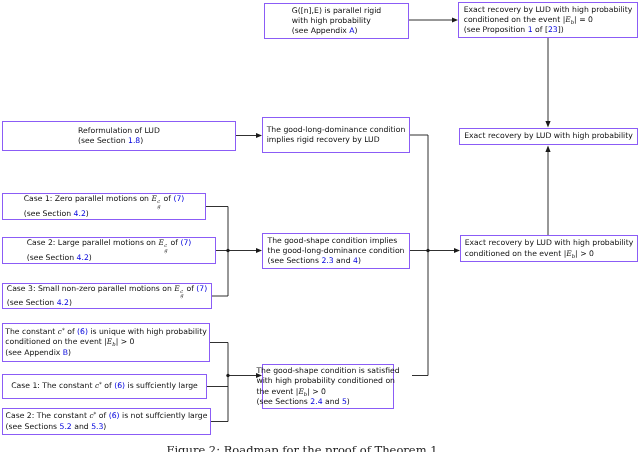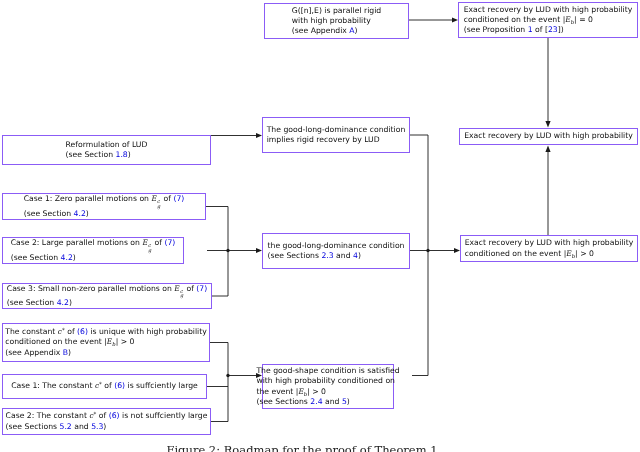--- a/index.html
+++ b/index.html
@@ -75,21 +75,21 @@
       <div class="bl"><span>(see Proposition </span><a class="lk">1</a><span> of [</span><a class="lk">23</a><span>])</span></div>
     </div>
   </div>
 
   <div class="box" style="left:459px;top:128px;width:179px;height:17px">
     <div class="inner">
       <div class="bl"><span>Exact recovery by LUD with high probability</span></div>
     </div>
   </div>
 
-  <div class="box" style="left:2px;top:135px;width:209px;height:30px">
+  <div class="box" style="left:2px;top:121px;width:234px;height:30px">
     <div class="inner">
       <div class="bl"><span>Reformulation of LUD</span></div>
       <div class="bl"><span>(see Section </span><a class="lk">1.8</a><span>)</span></div>
     </div>
   </div>
 
   <div class="box" style="left:262px;top:117px;width:148px;height:36px">
     <div class="inner">
       <div class="bl"><span>The good-long-dominance condition</span></div>
       <div class="bl"><span>implies rigid recovery by LUD</span></div>
@@ -99,21 +99,21 @@
   <div class="box" style="left:2px;top:193px;width:204px;height:27px">
     <div class="inner">
       <div class="bl"><span>Case 1: Zero parallel motions on </span><i class="me">E</i><span class="stack">
             <span>c</span>
             <span>g</span>
           </span><span> of </span><a class="lk">(7)</a></div>
       <div class="bl"><span>(see Section </span><a class="lk">4.2</a><span>)</span></div>
     </div>
   </div>
 
-  <div class="box" style="left:2px;top:237px;width:182px;height:27px">
+  <div class="box" style="left:2px;top:237px;width:214px;height:27px">
     <div class="inner">
       <div class="bl"><span>Case 2: Large parallel motions on </span><i class="me">E</i><span class="stack">
             <span>c</span>
             <span>g</span>
           </span><span> of </span><a class="lk">(7)</a></div>
       <div class="bl"><span>(see Section </span><a class="lk">4.2</a><span>)</span></div>
     </div>
   </div>
 
   <div class="box" style="left:2px;top:283px;width:210px;height:26px">
@@ -121,20 +121,21 @@
       <div class="bl"><span>Case 3: Small non-zero parallel motions on </span><i class="me">E</i><span class="stack">
             <span>c</span>
             <span>g</span>
           </span><span> of </span><a class="lk">(7)</a></div>
       <div class="bl"><span>(see Section </span><a class="lk">4.2</a><span>)</span></div>
     </div>
   </div>
 
   <div class="box" style="left:262px;top:233px;width:148px;height:36px">
     <div class="inner">
+      <div class="bl"><span>The good-shape condition implies</span></div>
       <div class="bl"><span>the good-long-dominance condition</span></div>
       <div class="bl"><span>(see Sections </span><a class="lk">2.3</a><span> and </span><a class="lk">4</a><span>)</span></div>
     </div>
   </div>
 
   <div class="box" style="left:460px;top:235px;width:178px;height:27px">
     <div class="inner">
       <div class="bl"><span>Exact recovery by LUD with high probability</span></div>
       <div class="bl"><span>conditioned on the event |</span><i class="me">E</i><sub class="ms">b</sub><span>| &gt; 0</span></div>
     </div>

